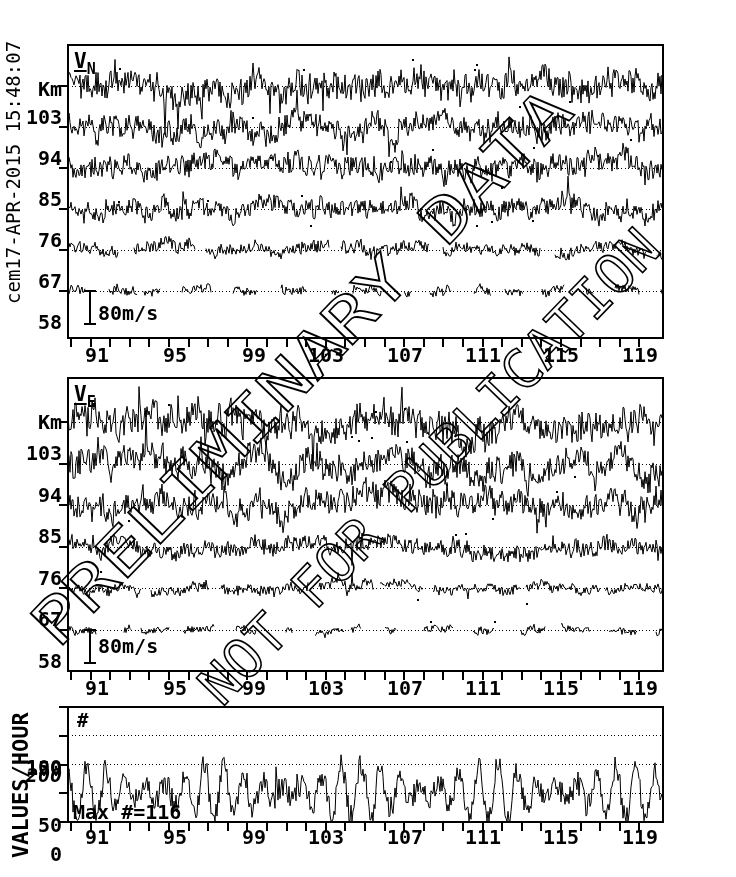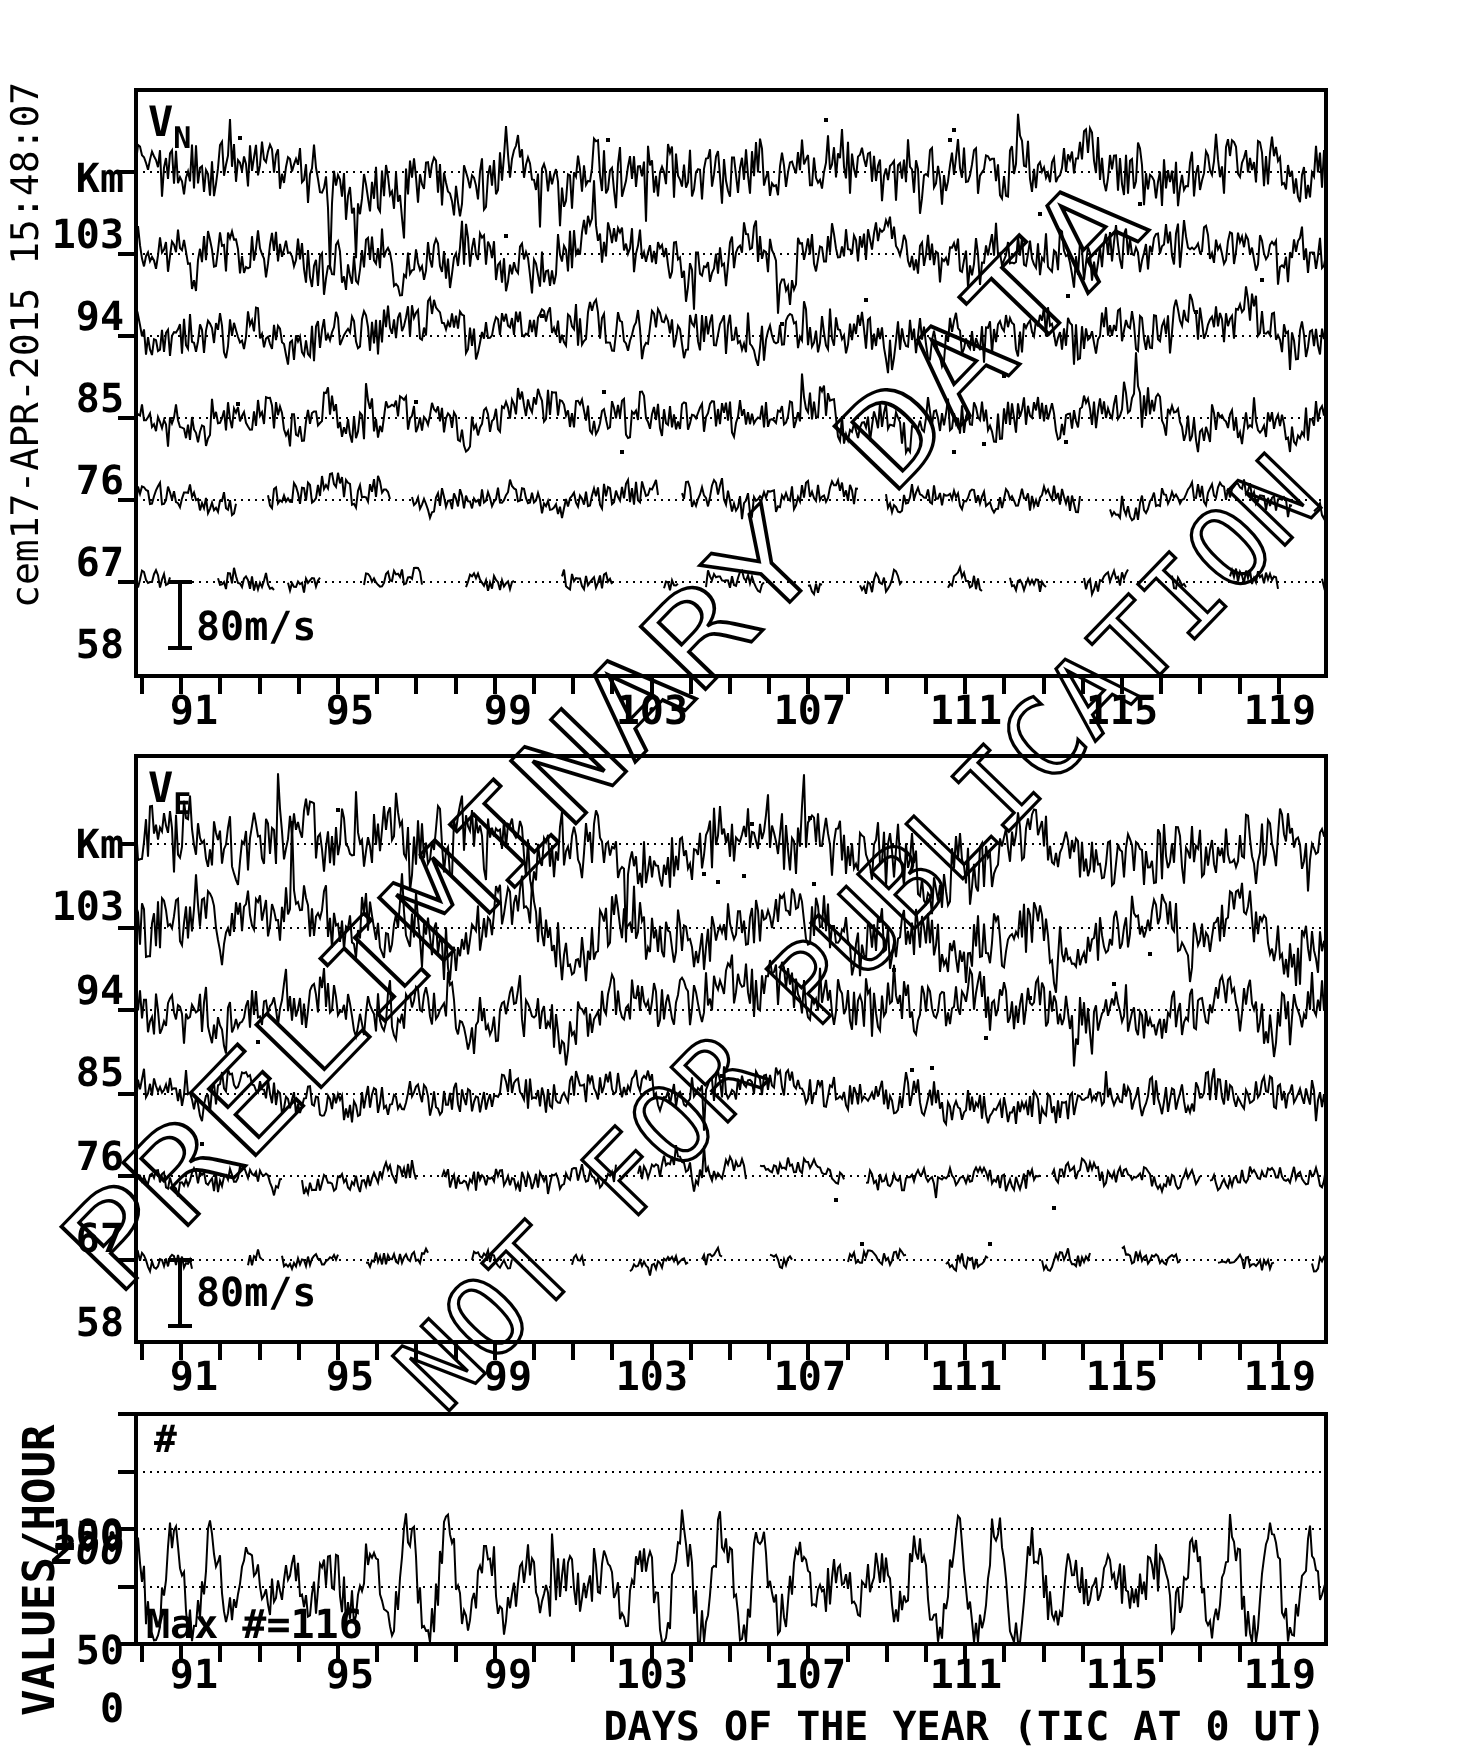--- a/index.html
+++ b/index.html
@@ -10,21 +10,21 @@
   .lbl{position:absolute;font:bold 20px/22px "DejaVu Sans Mono",monospace;
        color:#000;white-space:pre;}
   .right{text-align:right;margin-top:32px;}
   .center{text-align:right;}
   .thin{font-weight:normal;}
   #title{left:66px;top:11px;letter-spacing:.5px;}
   #ts{left:2px;top:304px;transform:rotate(-90deg);transform-origin:0 0;
       font:normal 19px "DejaVu Sans Mono",monospace;}
   #vh{left:8px;top:858px;transform:rotate(-90deg);transform-origin:0 0;
       font:bold 22px "DejaVu Sans Mono",monospace;}
-  .varlbl{font:bold 21px "DejaVu Sans Mono",monospace;}
+  .varlbl{font:bold 21px "DejaVu Sans Mono",monospace;text-decoration:underline;}
   .varlbl .sub{font-size:15px;vertical-align:-6px;font-weight:bold;}
   #vn{left:74px;top:49px;} #ve{left:74px;top:382px;}
   #km1{left:14px;top:46px;width:48px;} #km2{left:14px;top:379px;width:48px;}
   #sb1{left:98px;top:302px;} #sb2{left:98px;top:635px;}
   #hash{left:77px;top:709px;font-size:19px;}
   #maxl{left:73px;top:801px;}
   #xtitle{left:68px;top:852px;width:595px;}
   .wm{font-family:"DejaVu Sans Mono",monospace;fill:none;stroke:#000;stroke-width:1.6px;}
   .wm1{font-size:62px;} .wm2{font-size:54px;}
 </style>
@@ -42,21 +42,20 @@
 
   <div class="lbl varlbl" id="vn"><span>V</span><span class="sub">N</span></div>
   <div class="lbl varlbl" id="ve"><span>V</span><span class="sub">E</span></div>
 
   <div class="lbl" id="sb1">80m/s</div>
   <div class="lbl" id="sb2">80m/s</div>
 
   <div class="lbl" id="hash">#</div>
   <div class="lbl" id="maxl">Max #=116</div>
 
-  <div class="lbl center" id="xtitle">DAYS OF THE YEAR (TIC AT 0 UT)</div>
 
   <div id="labels">
       <div class="lbl center" style="left: 45px; top: 344px; width: 64px;">91</div>
       <div class="lbl center" style="left: 123px; top: 344px; width: 64px;">95</div>
       <div class="lbl center" style="left: 202px; top: 344px; width: 64px;">99</div>
       <div class="lbl center" style="left: 280px; top: 344px; width: 64px;">103</div>
       <div class="lbl center" style="left: 359px; top: 344px; width: 64px;">107</div>
       <div class="lbl center" style="left: 437px; top: 344px; width: 64px;">111</div>
       <div class="lbl center" style="left: 515px; top: 344px; width: 64px;">115</div>
       <div class="lbl center" style="left: 594px; top: 344px; width: 64px;">119</div>

